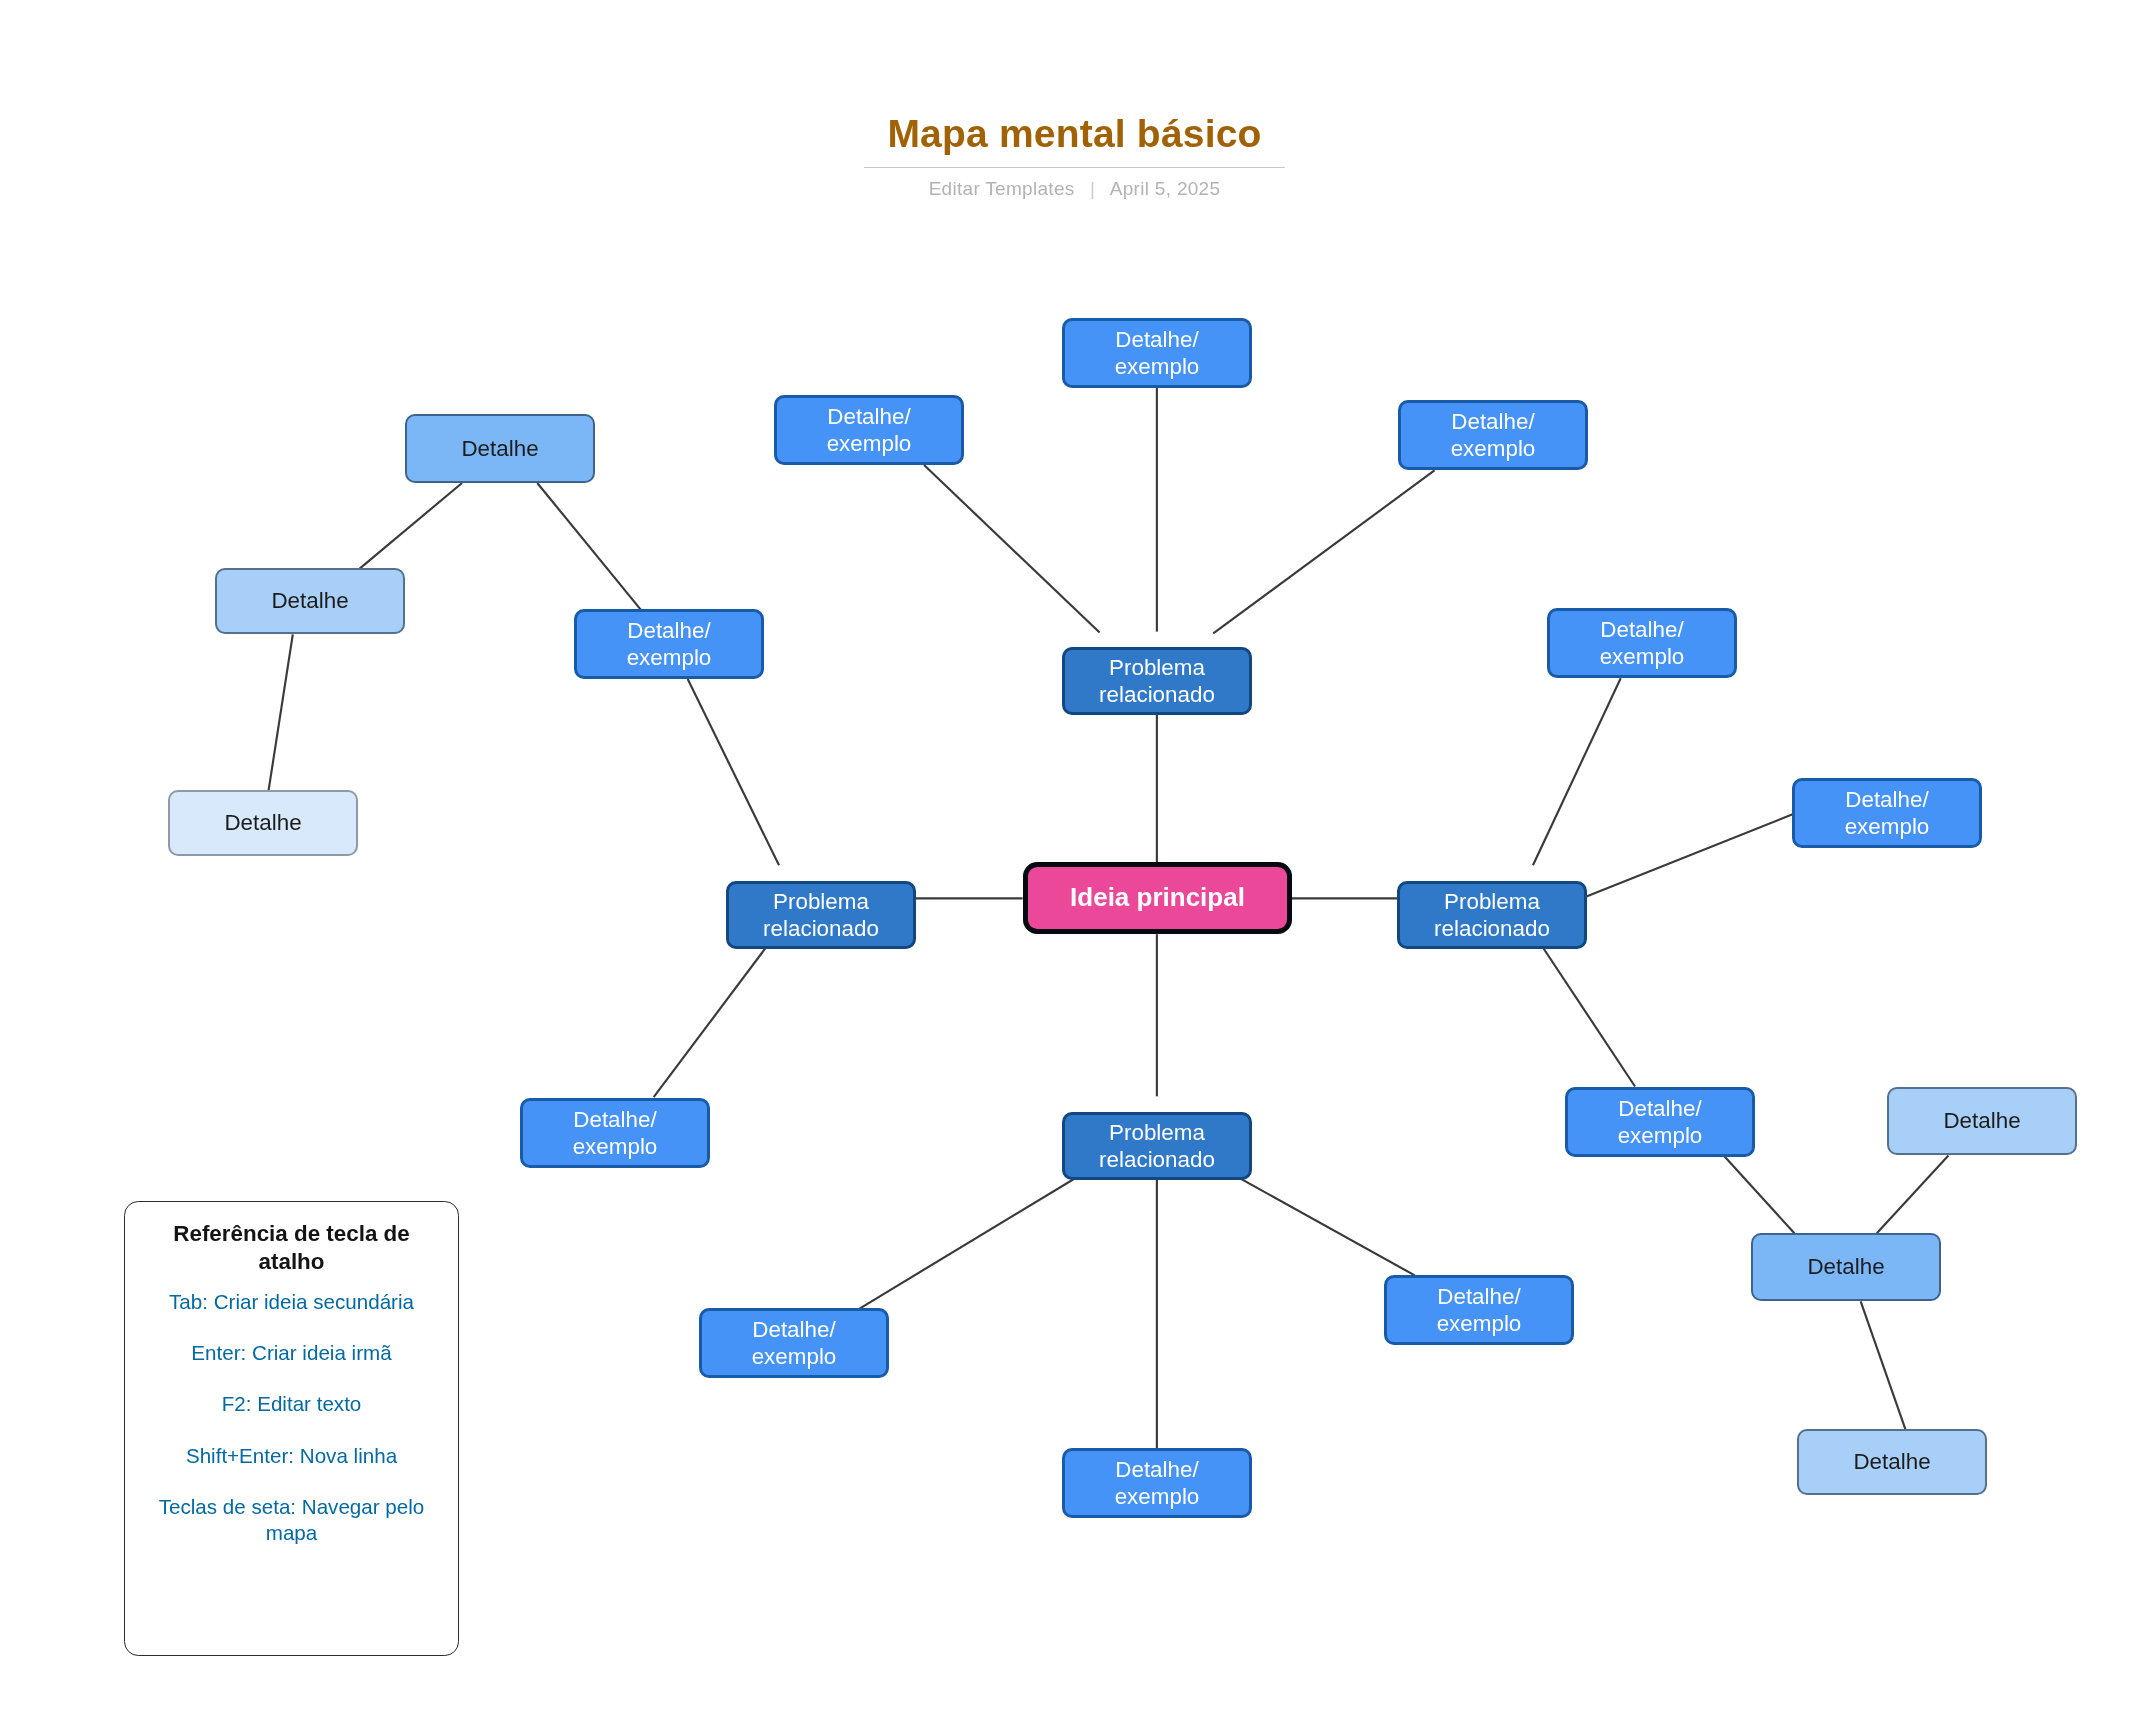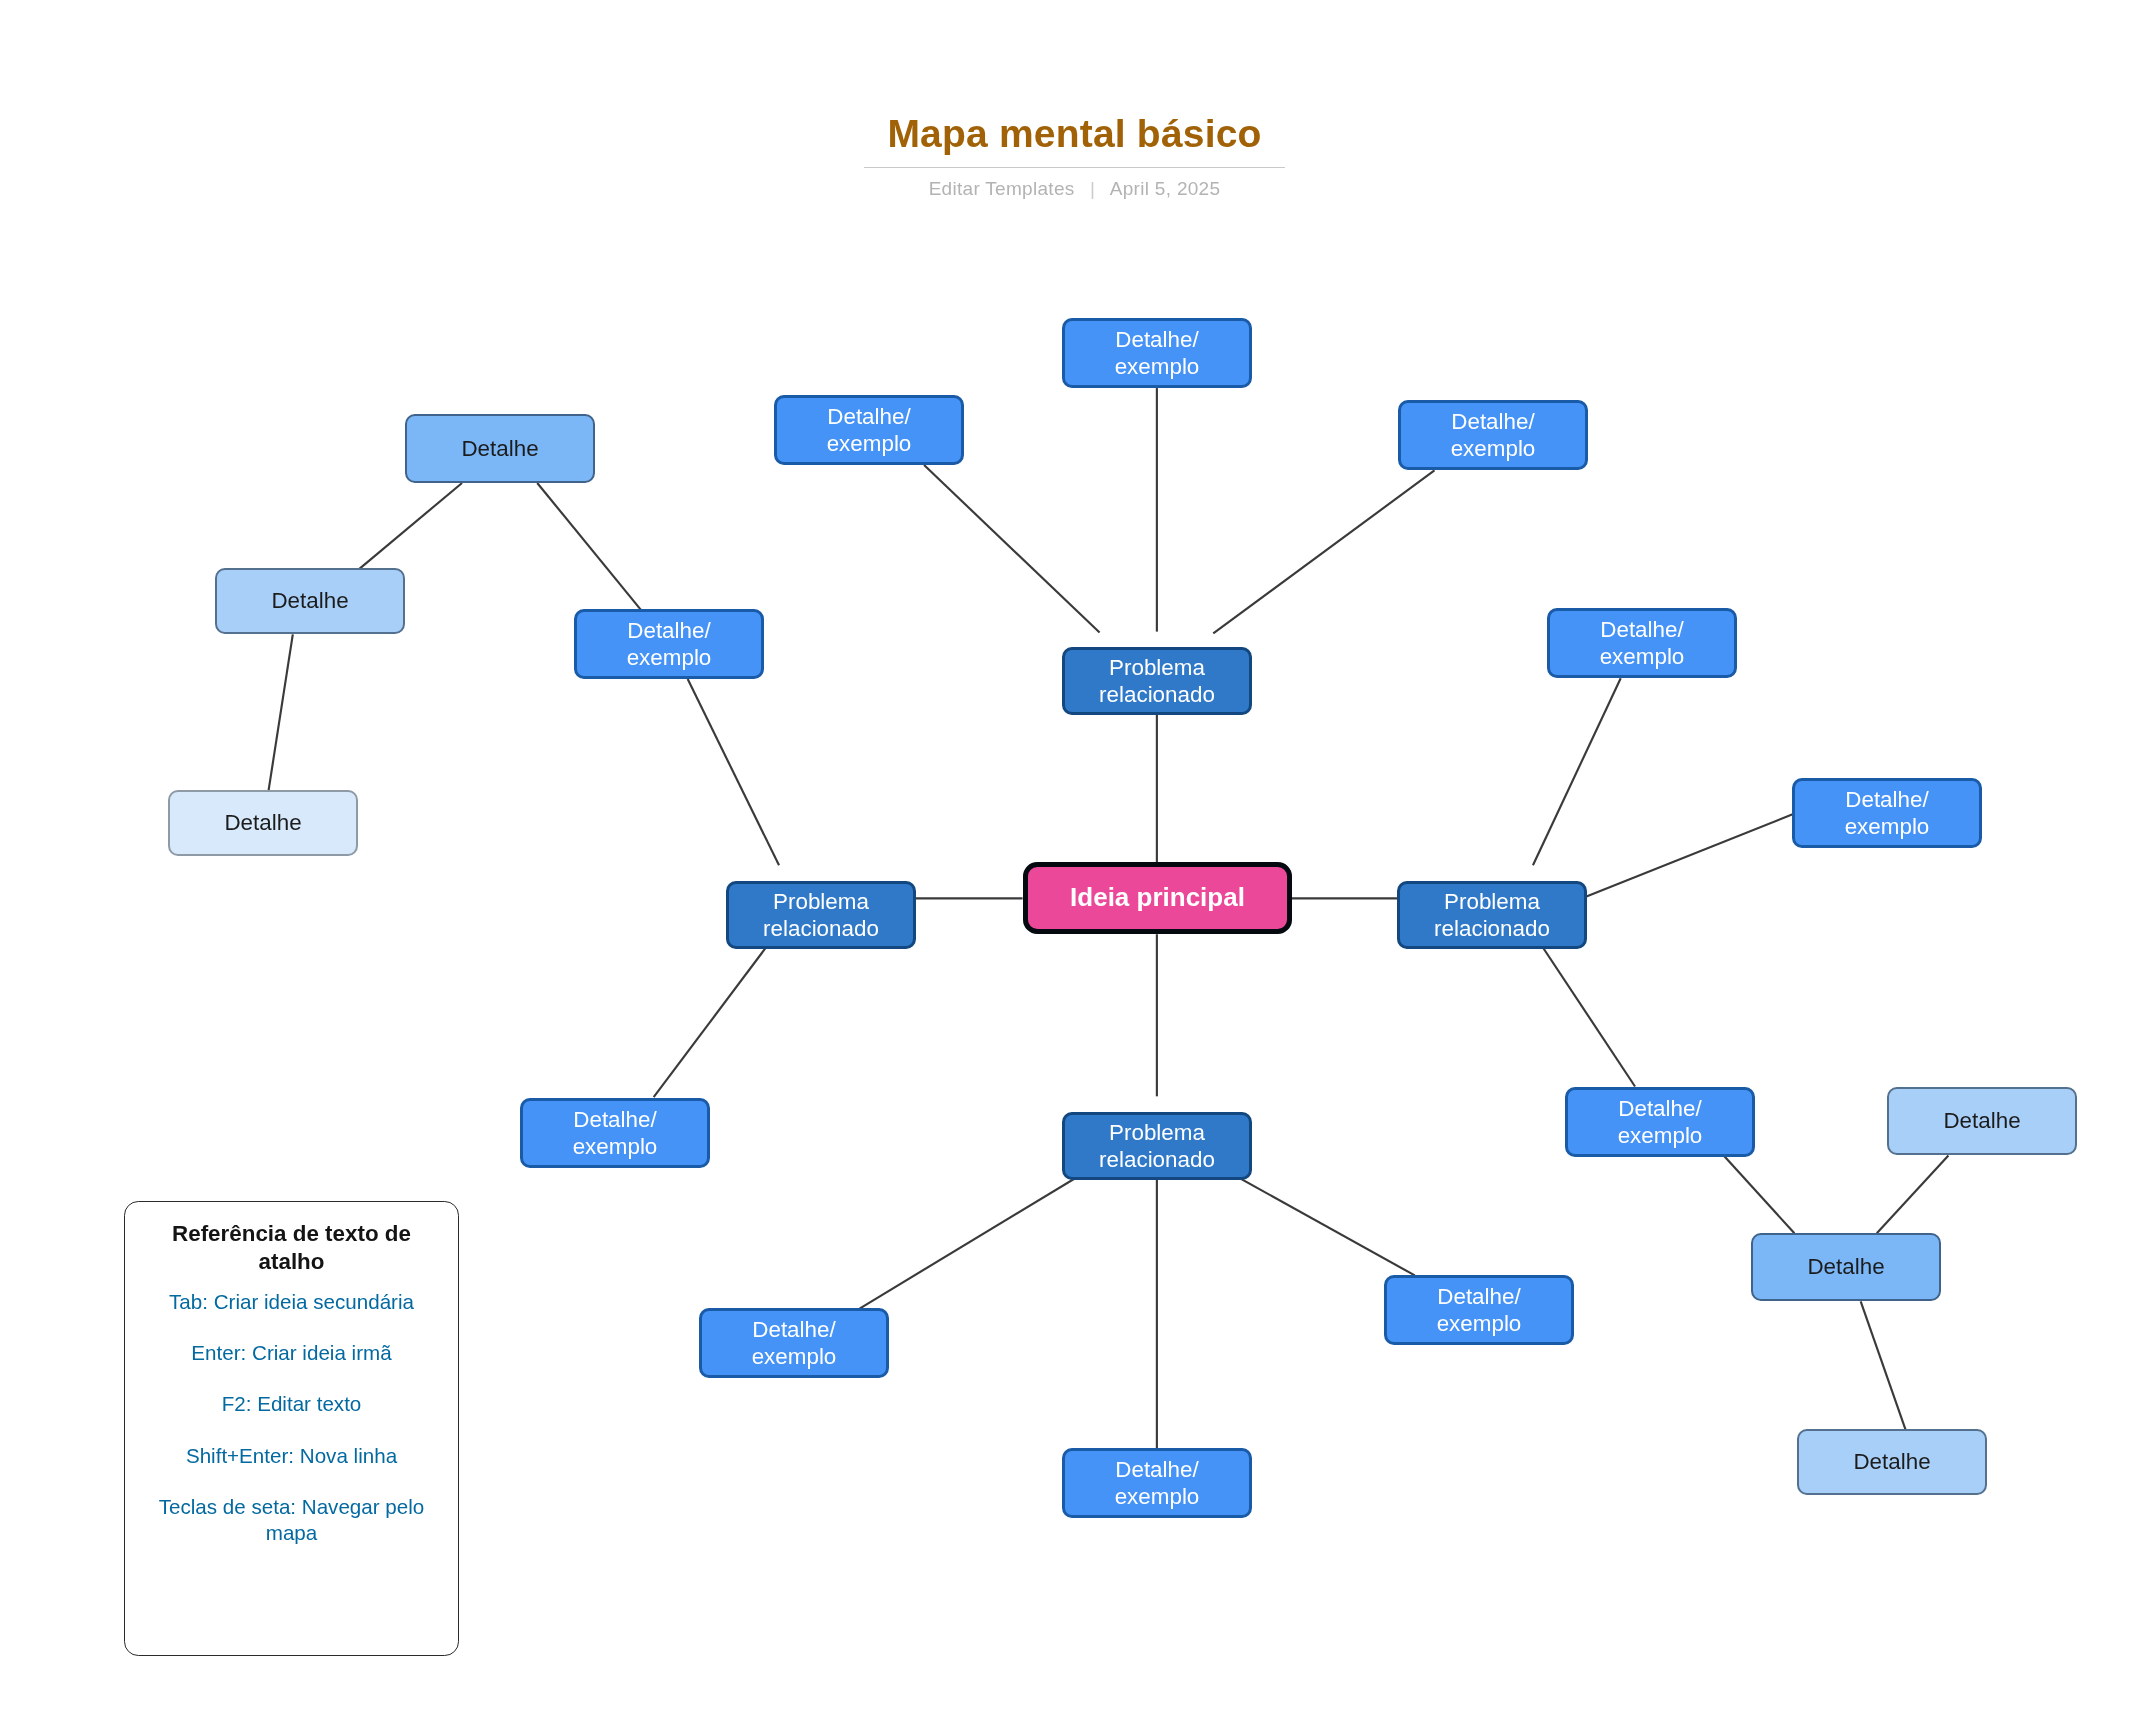--- a/index.html
+++ b/index.html
@@ -229,21 +229,21 @@
 
   <div class="node sub1" style="left:405px; top:414px; width:190px; height:69px;">Detalhe</div>
   <div class="node sub2" style="left:215px; top:568px; width:190px; height:66px;">Detalhe</div>
   <div class="node sub3" style="left:168px; top:790px; width:190px; height:66px;">Detalhe</div>
 
   <div class="node sub2" style="left:1887px; top:1087px; width:190px; height:68px;">Detalhe</div>
   <div class="node sub1" style="left:1751px; top:1233px; width:190px; height:68px;">Detalhe</div>
   <div class="node sub2" style="left:1797px; top:1429px; width:190px; height:66px;">Detalhe</div>
 
   <div class="legend">
-    <div class="legend-title">Referência de texto de atalho</div>
+    <div class="legend-title">Referência de tecla de atalho</div>
     <div class="legend-item">Tab: Criar ideia secundária</div>
     <div class="legend-item">Enter: Criar ideia irmã</div>
     <div class="legend-item">F2: Editar texto</div>
     <div class="legend-item">Shift+Enter: Nova linha</div>
     <div class="legend-item">Teclas de seta: Navegar pelo mapa</div>
   </div>
 
 </div>
 
 

